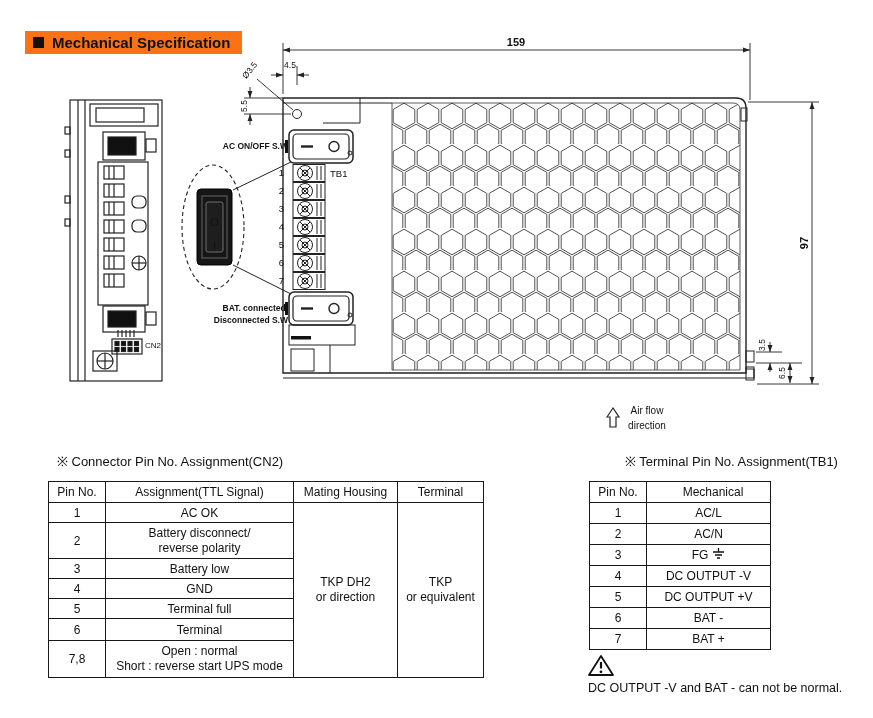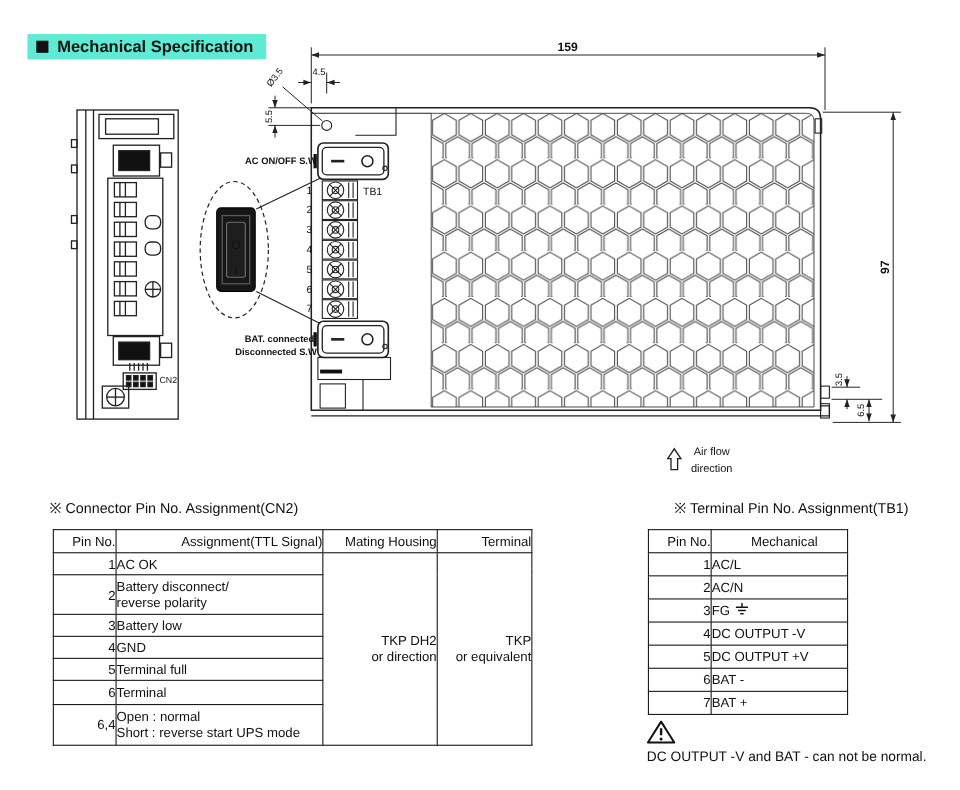--- a/index.html
+++ b/index.html
@@ -1,32 +1,32 @@
 <!DOCTYPE html>
 <html><head>
 <meta charset="utf-8">
 <style>
   html,body{margin:0;padding:0;background:#ffffff;}
   body{width:873px;height:718px;position:relative;font-family:"Liberation Sans",sans-serif;color:#111;}
   .abs{position:absolute;}
-  .title-bar{left:25px;top:31px;height:23px;background:#5eead4;display:flex;align-items:center;padding:0 12px 0 8px;}
+  .title-bar{left:25px;top:31px;height:23px;background:#f97316;display:flex;align-items:center;padding:0 12px 0 8px;}
   .title-sq{width:11px;height:11px;background:#111;margin-right:8px;}
   .title-txt{font-size:15px;font-weight:bold;white-space:nowrap;}
   svg text{font-family:"Liberation Sans",sans-serif;fill:#111;}
   .t85{font-size:8.5px;}
   .t8{font-size:8px;}
   .t95{font-size:9.5px;}
   .t10{font-size:10px;}
   .t11b{font-size:11px;font-weight:bold;}
   .lblb{font-size:8.5px;font-weight:bold;}
-  .tbl-title{font-size:13px;white-space:nowrap;}
+  .tbl-title{font-size:13px;white-space:nowrap;margin-left:12px;}
   table.spec{position:absolute;border-collapse:collapse;table-layout:fixed;font-size:12px;}
   table.spec td,table.spec th{border:1.5px solid #1a1a1a;font-weight:normal;padding:0;overflow:hidden;}
-  td.ctr,th.ctr{text-align:right;vertical-align:middle;}
-  td.al{text-align:left;vertical-align:middle;padding-left:9px;}
+  td.ctr,th.ctr{text-align:center;vertical-align:middle;}
+  td.al{text-align:center;vertical-align:middle;padding-left:9px;}
   .pre{white-space:pre-line;line-height:1.25;}
   .warn-text{font-size:12.5px;white-space:nowrap;}
   .gicon{margin-left:4px;vertical-align:-1px;}
 </style>
 </head>
 <body>
 
 <div class="abs title-bar">
   <div class="title-sq"></div>
   <div class="title-txt">Mechanical Specification</div>
@@ -310,21 +310,21 @@
   </tr>
   <tr style="height:20px">
     <td class="ctr">5</td>
     <td class="al">Terminal full</td>
   </tr>
   <tr style="height:22px">
     <td class="ctr">6</td>
     <td class="al">Terminal</td>
   </tr>
   <tr style="height:37px">
-    <td class="ctr">6,4</td>
+    <td class="ctr">7,8</td>
     <td class="al pre">Open : normal
 Short : reverse start UPS mode</td>
   </tr>
 </tbody>
   </table>
 
 <div class="abs tbl-title" style="left:613px;top:452px">※ Terminal Pin No. Assignment(TB1)</div>
 <table class="spec" style="left:589px;top:481px;width:181px">
   <colgroup>
       <col style="width:57px">

